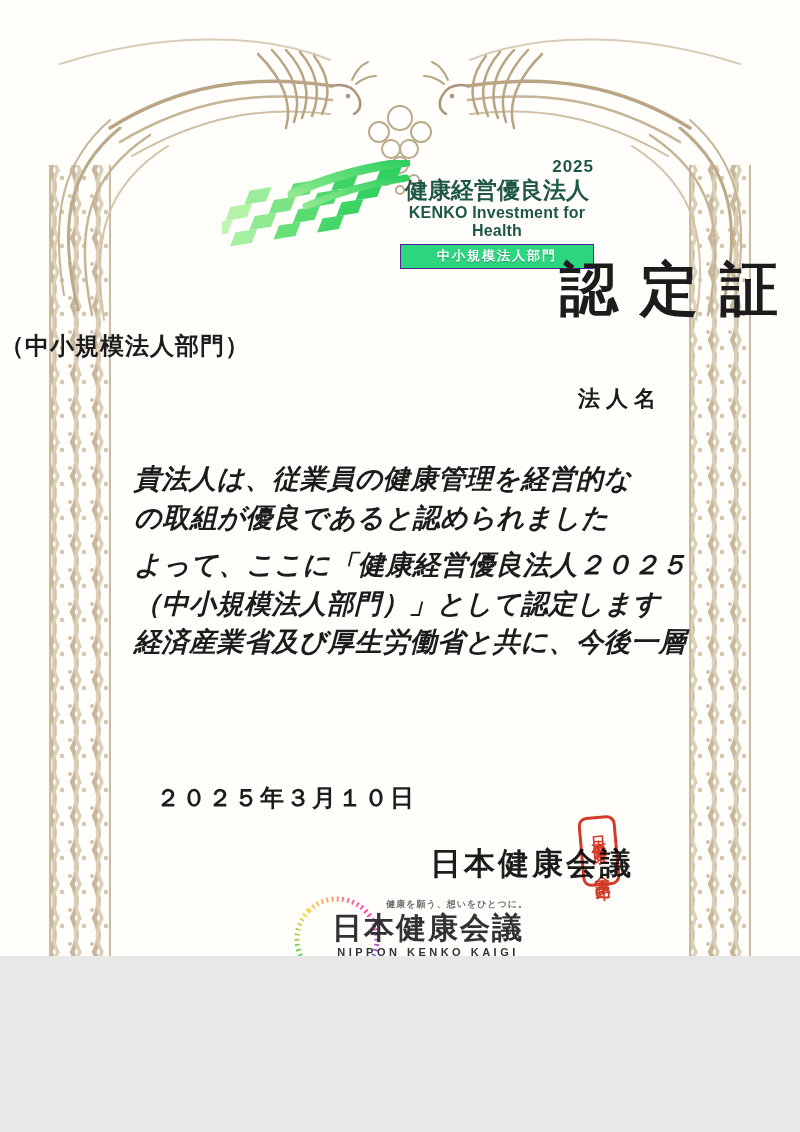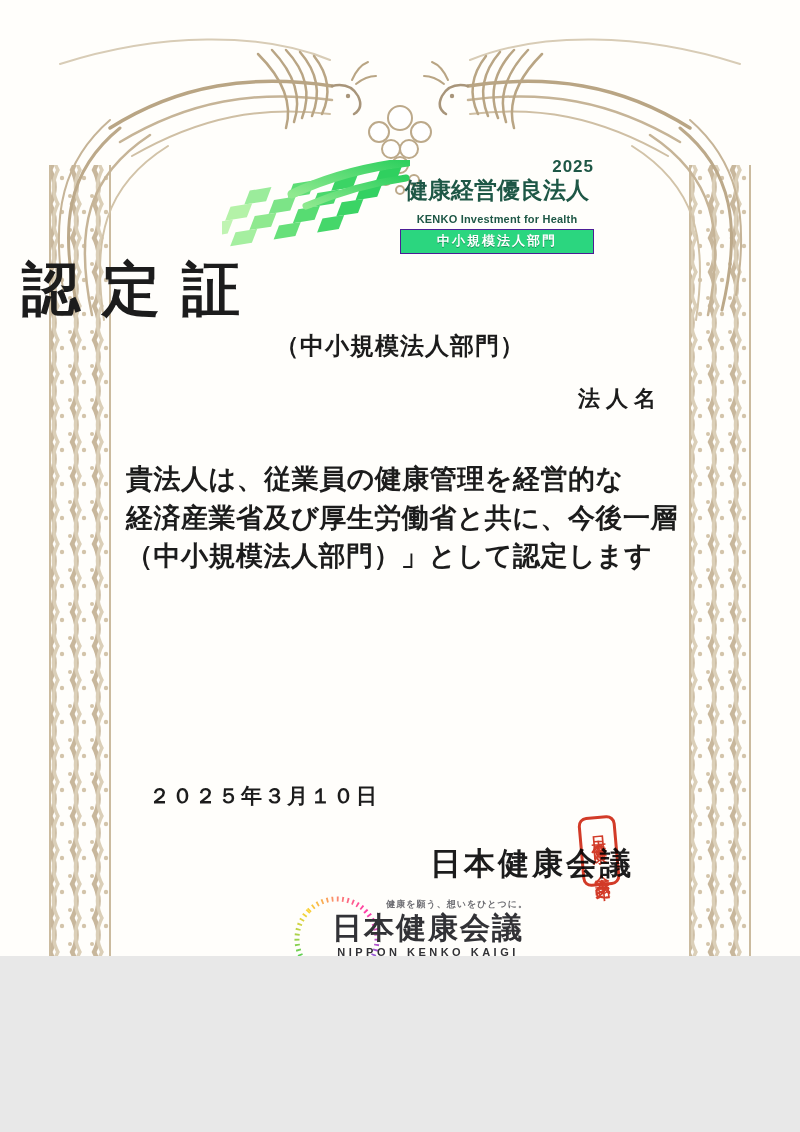--- a/index.html
+++ b/index.html
@@ -10,39 +10,39 @@
   }
   .border-svg{position:absolute; left:0; top:0; width:800px; height:1132px;}
 
   
   .hdr-logo{position:absolute; left:222px; top:158px; width:372px; height:96px; display:flex;}
   .hdr-flag{position:absolute; left:0; top:2px; width:188px; height:94px;}
   .hdr-text{position:absolute; left:178px; top:0; width:194px; text-align:center;
             font-family:"Liberation Sans",sans-serif; color:#1e5746;}
   .hdr-year{display:block; text-align:right; font-size:17px; font-weight:bold; letter-spacing:1px; line-height:1.1;}
   .hdr-title{display:block; font-size:23px; font-weight:bold; line-height:1.15; white-space:nowrap;}
-  .hdr-sub{display:block; font-size:11px; font-weight:bold; letter-spacing:.2px; margin-top:10px;}
+  .hdr-sub{display:block; font-size:16px; font-weight:bold; letter-spacing:.2px; margin-top:1px;}
   .hdr-badge{display:block; margin-top:4px; background:#2bd67f; color:#ffffff;
              font-size:13px; font-weight:bold; letter-spacing:2px; padding:2px 0 3px;
              text-shadow:0 1px 0 rgba(0,90,60,.55); border:1px solid #4c1d95;}
 
   
-  .cert-title{position:absolute; left:0; top:258px; width:100%; text-align:left;
+  .cert-title{position:absolute; left:0; top:258px; width:100%; text-align:right;
               font-size:58px; font-weight:bold; letter-spacing:.38em; text-indent:.38em; line-height:1.1;}
-  .cert-subtitle{position:absolute; left:0; top:330px; width:100%; text-align:center;
+  .cert-subtitle{position:absolute; left:0; top:330px; width:100%; 
               font-size:24px; font-weight:bold; letter-spacing:1px;}
   .name-row{position:absolute; left:142px; top:384px; width:520px; display:flex; align-items:flex-end;flex-direction:column;}
   .name-label{font-size:22px; font-weight:bold; letter-spacing:6px; padding-bottom:6px;}
   .company{font-size:40px; font-weight:bold; letter-spacing:2px; margin-left:62px; white-space:nowrap;}
 
-  .body-text{position:absolute; left:126px; top:460px; width:556px;}
+  .body-text{position:absolute; left:134px; top:460px; width:556px;font-style:italic;}
   .body-line{font-size:27px; font-weight:bold; letter-spacing:.5px; line-height:38.5px; white-space:nowrap;}
   .body-line.para-gap{margin-top:9px;}
 
-  .date-line{position:absolute; left:149px; top:782px; font-size:21px; font-weight:bold; letter-spacing:2px;font-family:Liberation Mono, monospace;}
+  .date-line{position:absolute; left:156px; top:782px; font-size:24px; font-weight:bold; letter-spacing:2px;font-family:Liberation Mono, monospace;}
 
   .issuer{position:absolute; left:430px; top:843px; font-size:31px; font-weight:bold; letter-spacing:3px; white-space:nowrap;}
   .seal{
     position:absolute; left:580px; top:816px;
     writing-mode:vertical-rl; text-orientation:upright;
     border:3.5px solid #d0301c; border-radius:9px;
     color:#d0301c; font-size:15px; font-weight:bold; line-height:1.35;
     letter-spacing:4px; padding:5px 4px;
     transform:rotate(-5deg); mix-blend-mode:multiply; opacity:.95;
     font-family:"DejaVu Serif",serif; background:rgba(255,255,255,0);
@@ -176,22 +176,24 @@
 
   <div class="cert-title">認定証</div>
   <div class="cert-subtitle">（中小規模法人部門）</div>
 
   <div class="name-row">
     <span class="name-label">法人名</span>
   </div>
 
   <div class="body-text">
     <div class="body-line">貴法人は、従業員の健康管理を経営的な</div>
+    <div class="body-line">の取組が優良であると認められました</div>
+    <div class="body-line para-gap">よって、ここに「健康経営優良法人２０２５</div>
+    <div class="body-line">（中小規模法人部門）」として認定します</div>
     <div class="body-line">経済産業省及び厚生労働省と共に、今後一層</div>
-    <div class="body-line">（中小規模法人部門）」として認定します</div>
   </div>
 
   <div class="date-line">２０２５年３月１０日</div>
 
   <div class="issuer">日本健康会議</div>
   <div class="seal">
     <span class="seal-col">日本健康</span>
     <span class="seal-col">会議之印</span>
   </div>
 

